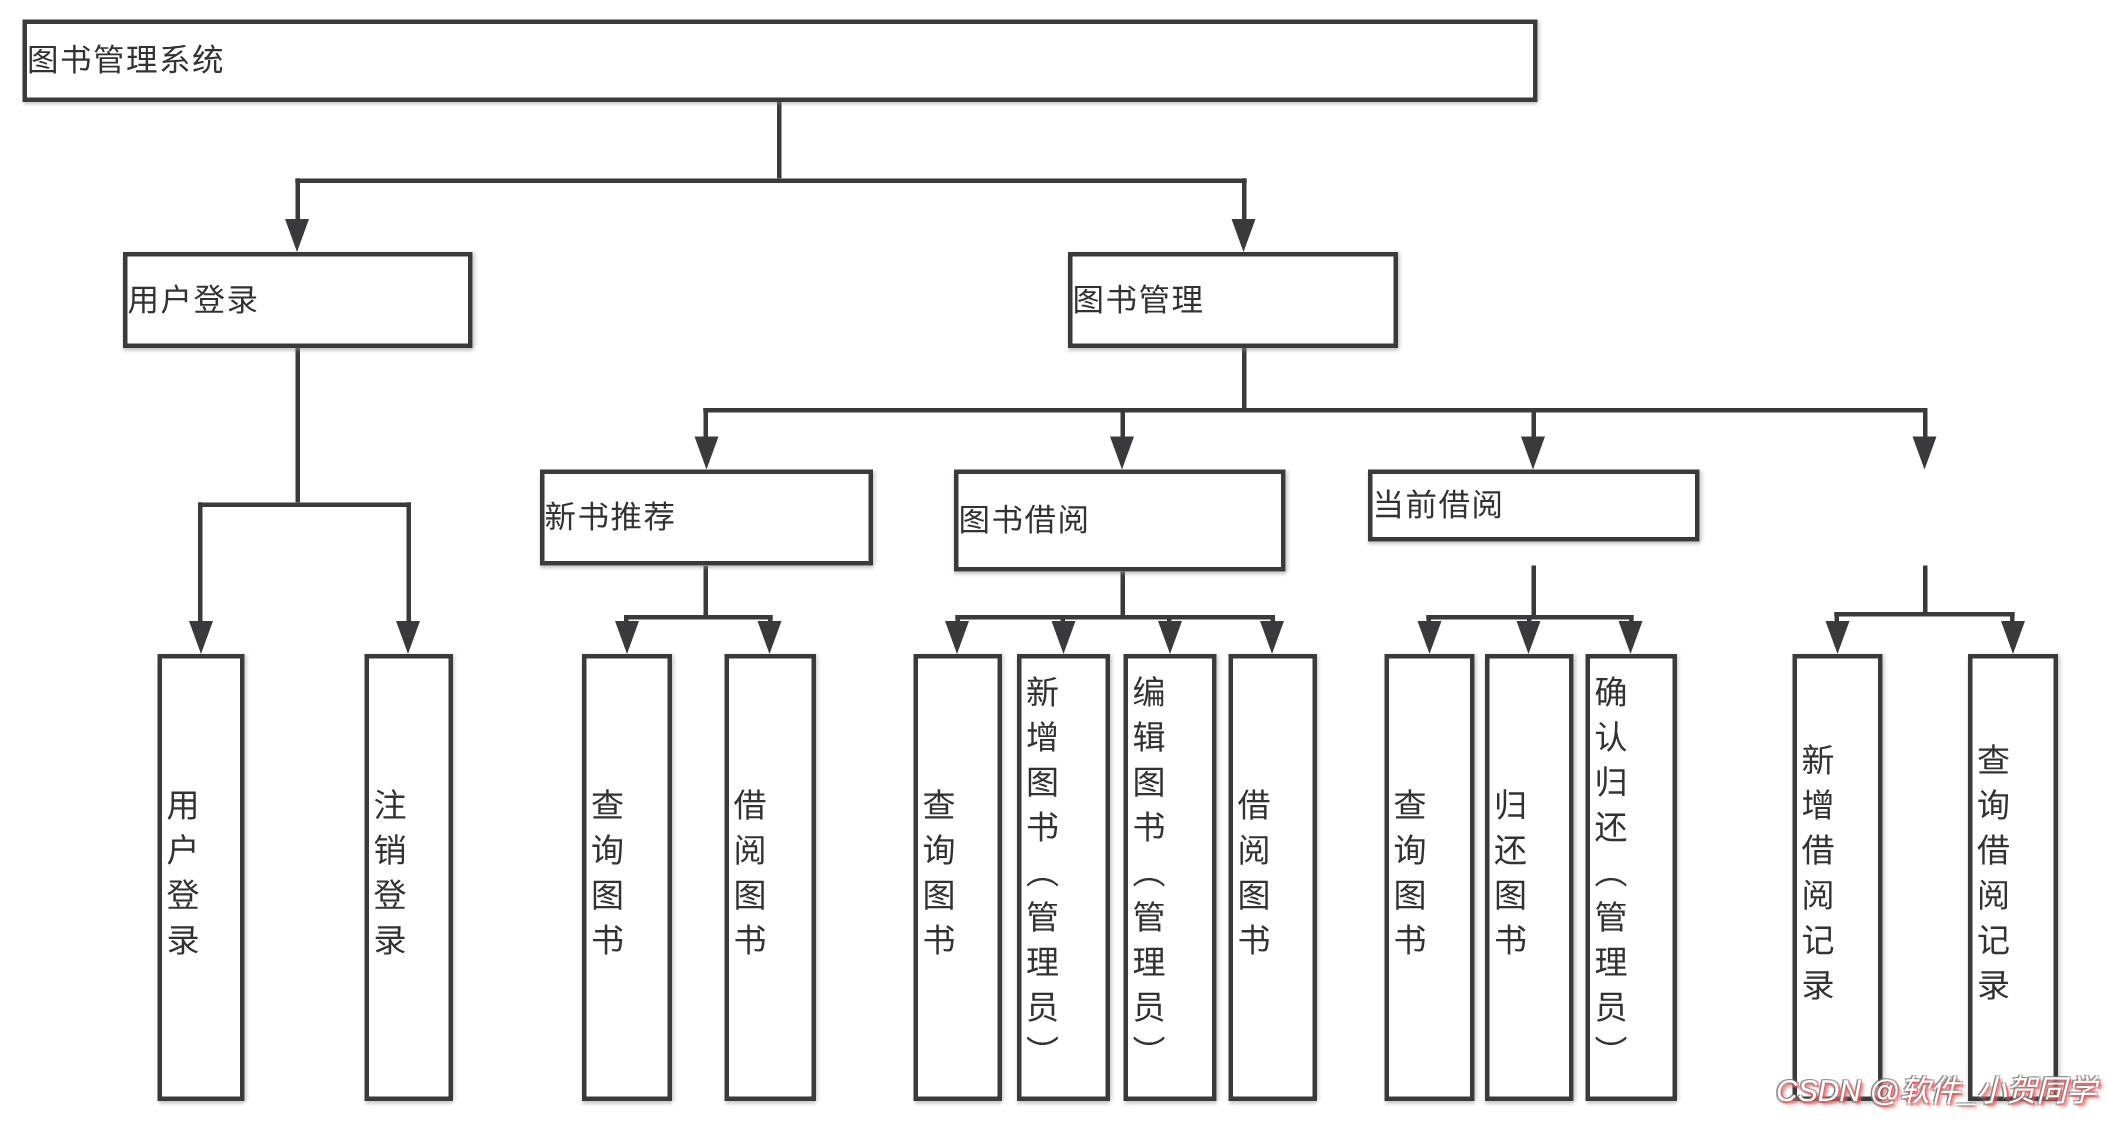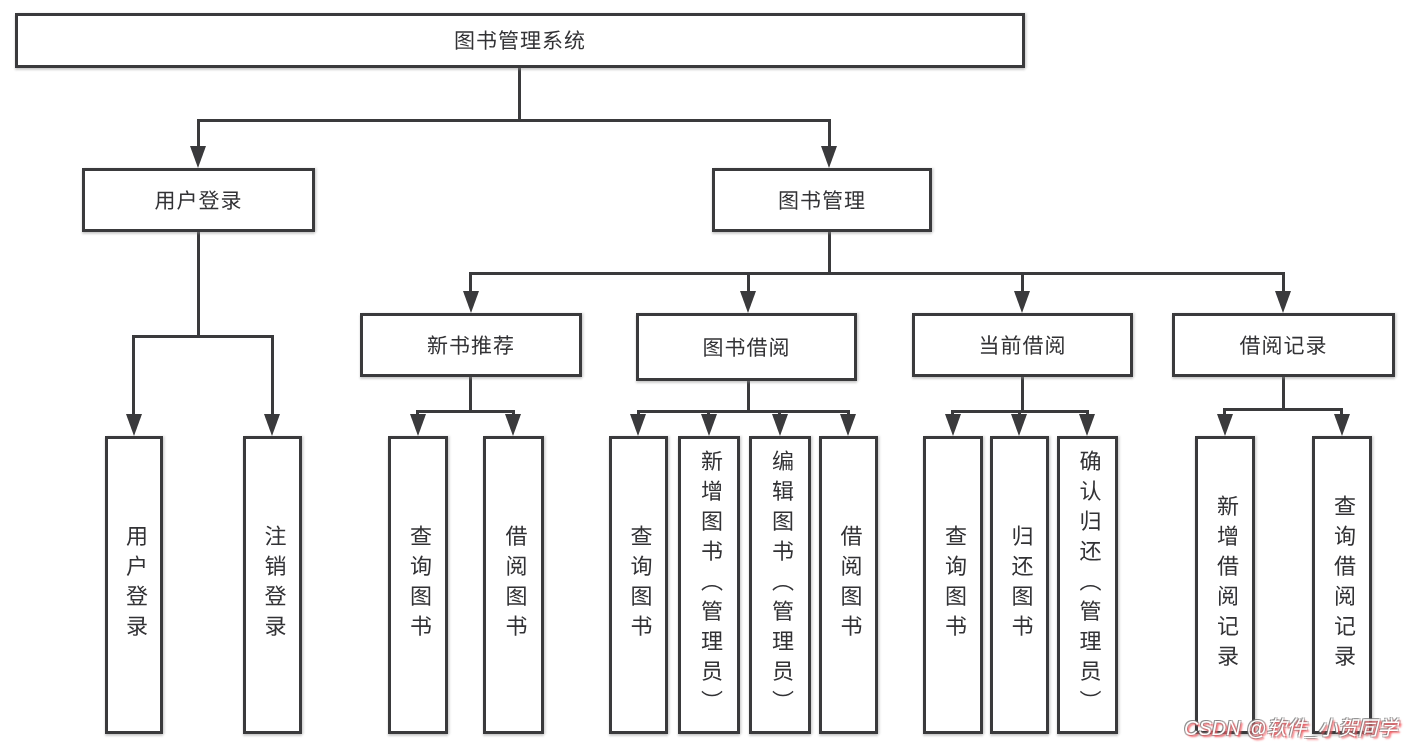--- a/index.html
+++ b/index.html
@@ -16,21 +16,21 @@
     width:1405px;height:747px;
     background:#ffffff;
     overflow:hidden;
   }
   .node{
     position:absolute;
     box-sizing:border-box;
     background:var(--box-fill);
     border:3px solid var(--line);
     box-shadow:0 2px 2px rgba(140,140,140,.40),2px 0 2px rgba(160,160,160,.30);
-    display:flex;align-items:center;justify-content:center;
+    display:flex;align-items:center;
     color:var(--text);
     z-index:2;
   }
   .hlabel{
     font-size:21px;line-height:1;letter-spacing:1px;white-space:nowrap;
   }
   .leaf{top:436px;height:298px;}
   .vtext{
     writing-mode:vertical-rl;
     text-orientation:mixed;
@@ -136,25 +136,22 @@
   <div class="node" style="left:712px;top:168px;width:220px;height:64px">
     <span class="hlabel">图书管理</span>
   </div>
 
   <div class="node" style="left:360px;top:313px;width:222px;height:64px">
     <span class="hlabel">新书推荐</span>
   </div>
   <div class="node" style="left:636px;top:313px;width:221px;height:68px">
     <span class="hlabel">图书借阅</span>
   </div>
-  <div class="node" style="left:912px;top:313px;width:221px;height:64px">
+  <div class="node" style="left:912px;top:313px;width:221px;height:48px">
     <span class="hlabel">当前借阅</span>
-  </div>
-  <div class="node" style="left:1172px;top:313px;width:223px;height:64px">
-    <span class="hlabel">借阅记录</span>
   </div>
 
   <div class="node leaf" style="left:105px;width:58px">
     <span class="vtext">用户登录</span>
   </div>
   <div class="node leaf" style="left:243px;width:59px">
     <span class="vtext">注销登录</span>
   </div>
 
   <div class="node leaf" style="left:388px;width:60px">

